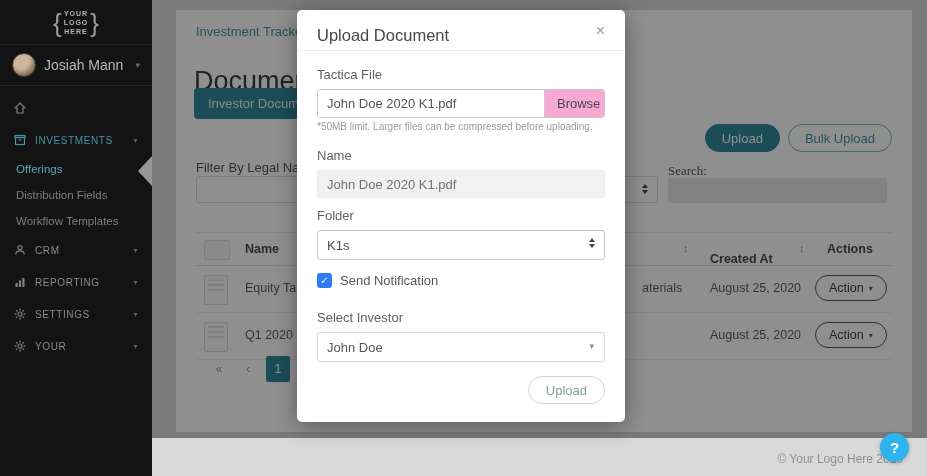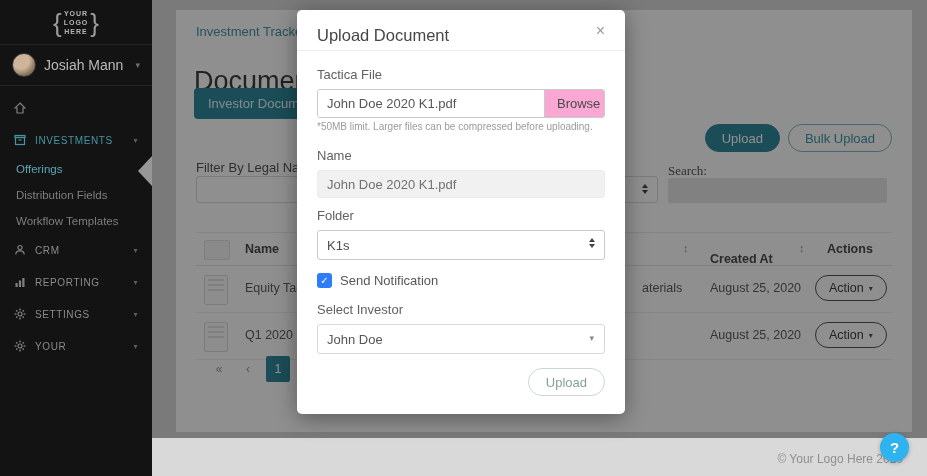--- a/index.html
+++ b/index.html
@@ -326,21 +326,21 @@
             <b class="up"></b>
             <b class="dn"></b>
           </span>
       </div>
 
       <div class="checkrow">
         <span class="cbox checked">✓</span>
         <span class="clabel">Send Notification</span>
       </div>
 
-      <div class="mlabel" style="margin-top:14px;">Select Investor</div>
+      <div class="mlabel" style="margin-top:22px;">Select Investor</div>
       <div class="dropbox">
         <span>John Doe</span>
         <span class="dcaret">▾</span>
       </div>
 
       <div class="mfoot">
         <button class="uploadbtn">Upload</button>
       </div>
     </div>
   </div>

